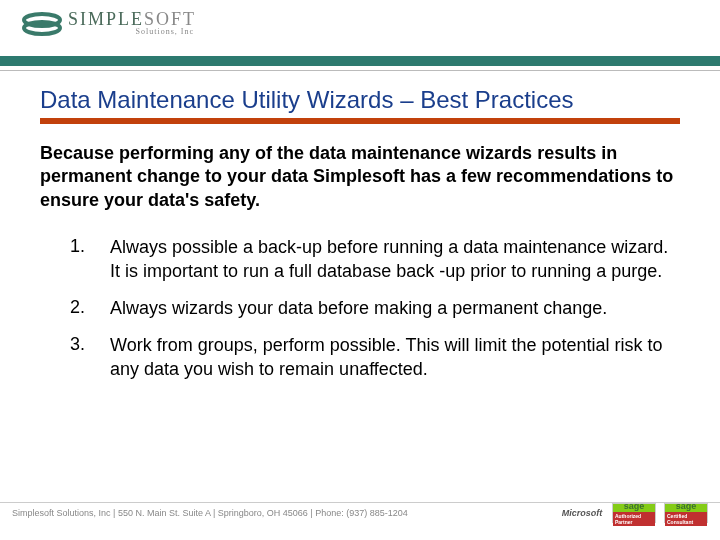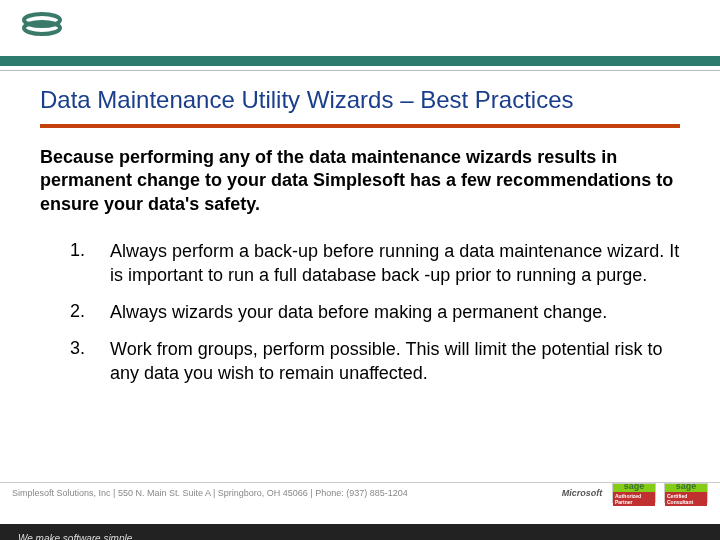--- a/index.html
+++ b/index.html
@@ -59,22 +59,22 @@
     background: #bbb;
   }
   .content {
     padding: 30px 40px 0 40px;
   }
   .title {
     font-size: 24px;
     font-weight: normal;
     color: #1a3e8c;
     margin-bottom: 18px;
-    padding-bottom: 10px;
-    border-bottom: 4px solid #c2410c;
+    padding-bottom: 4px;
+    border-bottom: 6px solid #c2410c;
     font-family: Arial, sans-serif;
   }
   .intro {
     font-size: 18px;
     color: #000;
     line-height: 1.3;
     margin-bottom: 24px;
     font-weight: bold;
   }
   .list {
@@ -105,20 +105,21 @@
   }
   .footer-top {
     height: 21px;
     border-top: 1px solid #ccc;
     display: flex;
     justify-content: space-between;
     align-items: center;
     padding: 0 12px;
     font-size: 9px;
     color: #888;
+    margin-top: 20px;
   }
   .footer-info { letter-spacing: 0; }
   .partner-logos {
     display: flex;
     gap: 8px;
     align-items: flex-start;
   }
   .partner-box {
     width: 44px;
     height: 20px;
@@ -162,32 +163,38 @@
 </style>
 </head>
 <body>
 
 <div class="header">
   <div class="logo-wrap">
     <svg width="40" height="30">
       <ellipse cx="20" cy="12" rx="18" ry="6" fill="none" stroke="#3a7a6a" stroke-width="4"></ellipse>
       <ellipse cx="20" cy="20" rx="18" ry="6" fill="none" stroke="#3a7a6a" stroke-width="4"></ellipse>
     </svg>
+    <div class="company-text">
+      <div class="company-name">
+        <span>SIMPLE</span><span class="soft">SOFT</span>
+      </div>
+      <div class="company-sub">Solutions, Inc</div>
+    </div>
   </div>
 </div>
 <div class="teal-bar"></div>
 <div class="thin-line"></div>
 
 <div class="content">
   <h1 class="title">Data Maintenance Utility Wizards – Best Practices</h1>
   <p class="intro">Because performing any of the data maintenance wizards results in permanent change to your data Simplesoft has a few recommendations to ensure your data's safety.</p>
   <div class="list">
     <div class="list-row">
       <div class="list-num">1.</div>
-      <div class="list-text">Always perform a back-up before running a data maintenance wizard. It is important to run a full database back -up prior to running a purge.</div>
+      <div class="list-text">Always possible a back-up before running a data maintenance wizard. It is important to run a full database back -up prior to running a purge.</div>
     </div>
     <div class="list-row">
       <div class="list-num">2.</div>
       <div class="list-text">Always wizards your data before making a permanent change.</div>
     </div>
     <div class="list-row">
       <div class="list-num">3.</div>
       <div class="list-text">Work from groups, perform possible. This will limit the potential risk to any data you wish to remain unaffected.</div>
     </div>
   </div>

